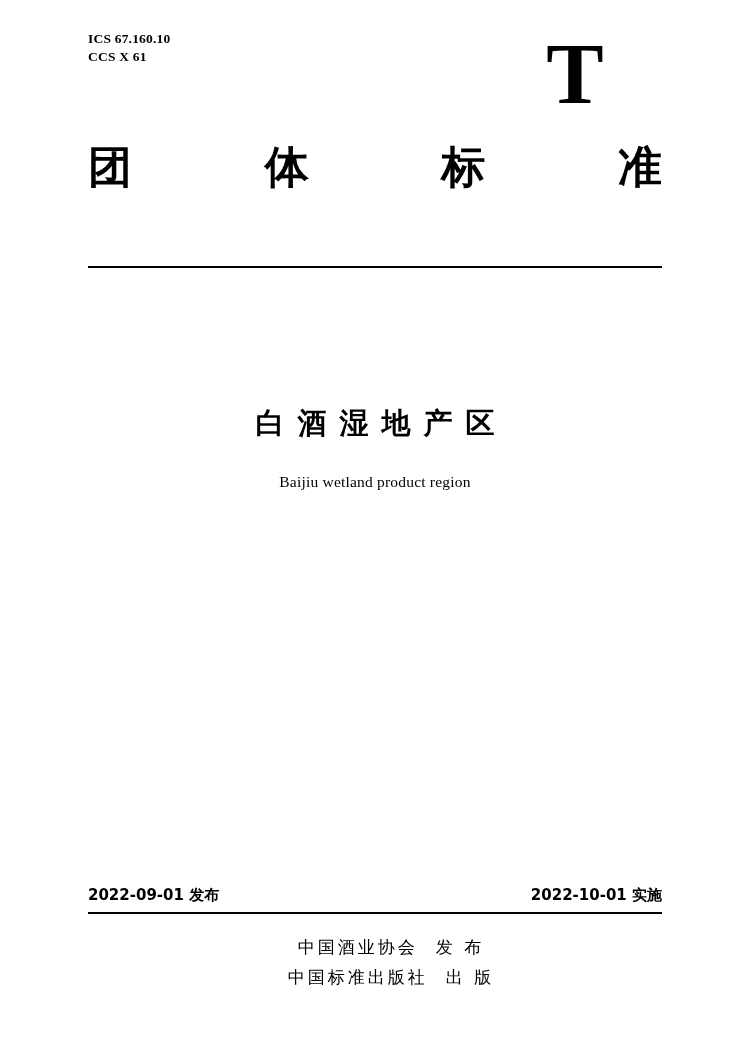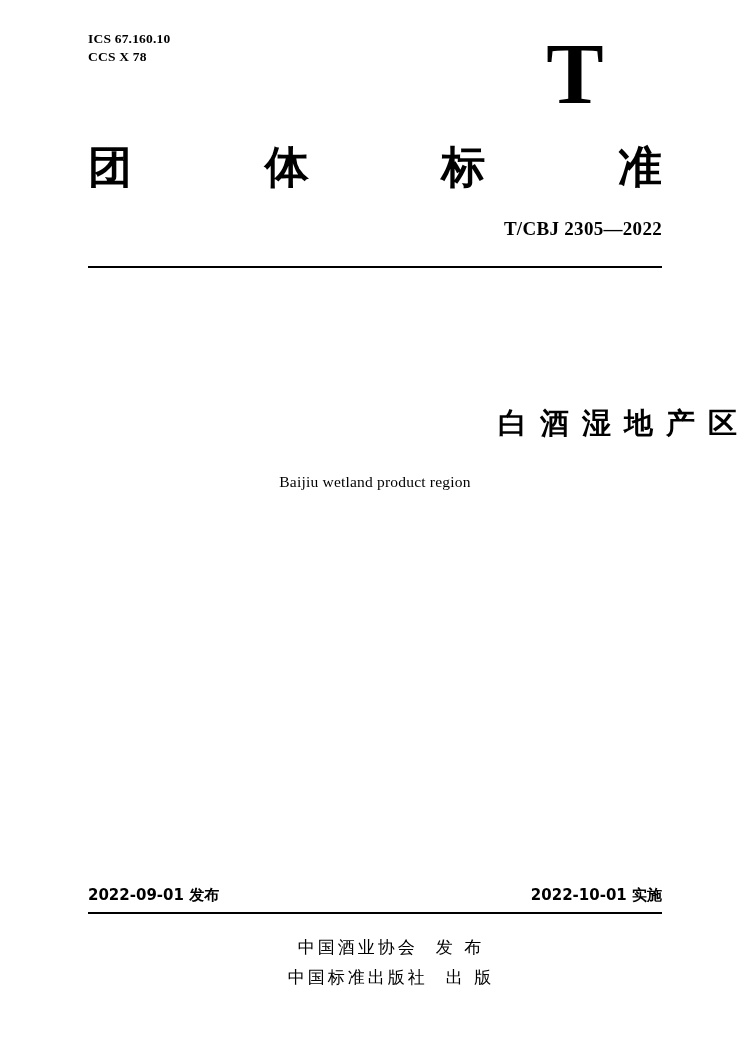--- a/index.html
+++ b/index.html
@@ -99,21 +99,21 @@
     height: 2px;
     background: #000000;
   }
 
   
   .doc-title-cn {
     position: absolute;
     left: 0;
     top: 404px;
     width: 750px;
-    text-align: right;
+    text-align: center;
     font-family: "DejaVu Sans", sans-serif;
     font-size: 29px;
     font-weight: bold;
     letter-spacing: 13px;
     text-indent: 13px;
   }
   .doc-title-en {
     position: absolute;
     left: 0;
     top: 473px;
@@ -164,35 +164,34 @@
   .footer .org { letter-spacing: 3px; }
   .footer .act { letter-spacing: 3px; margin-left: 18px; }
 </style>
 </head>
 <body>
 
 <div class="page">
 
   <div class="codes">
     <div>ICS 67.160.10</div>
-    <div>CCS X 78</div>
+    <div>CCS X 61</div>
   </div>
 
   <div class="logo-wrap">
     <div class="logo-t">T</div>
   </div>
 
   <div class="bigtitle">
     <span>团</span>
     <span>体</span>
     <span>标</span>
     <span>准</span>
   </div>
 
-  <div class="stdnum">T/CBJ 2305—2022</div>
 
   <div class="rule-top"></div>
 
   <div class="doc-title-cn">白酒湿地产区</div>
   <div class="doc-title-en">Baijiu wetland product region</div>
 
   <div class="rule-bottom"></div>
 
   <div class="date-issue">2022-09-01 发布</div>
   <div class="date-impl">2022-10-01 实施</div>

